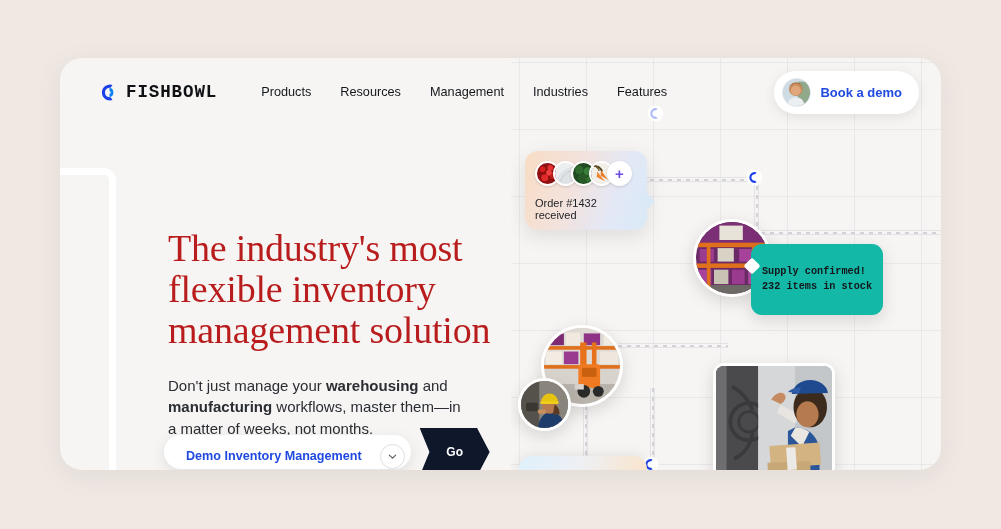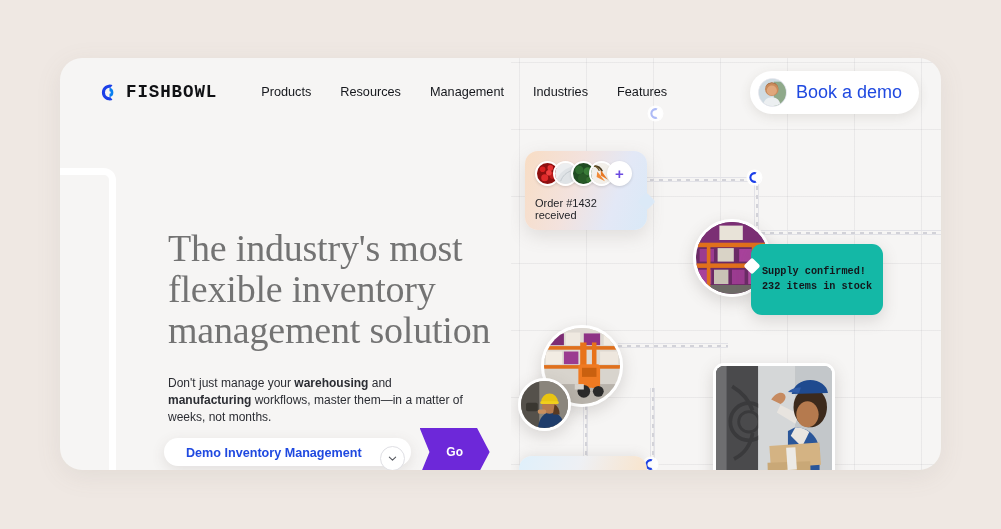--- a/index.html
+++ b/index.html
@@ -57,65 +57,65 @@
   }
   .demo-pill {
     margin-left: auto;
     display: flex; align-items: center; gap: 9px;
     background: #ffffff;
     border-radius: 999px;
     padding: 7px 17px 7px 8px;
     box-shadow: 0 3px 12px rgba(80,70,60,.12);
     cursor: pointer;
   }
-  .demo-pill-label { font-size: 18px; font-weight: 400; color: #1f49e0; }
+  .demo-pill-label { font-size: 13px; font-weight: 700; color: #1f49e0; }
   .avatar {
     width: 29px; height: 29px; border-radius: 50%;
     overflow: hidden; flex: 0 0 auto;
     border: 1.5px solid #e9e9ef;
     background: #cfd7df;
   }
 
   
   .copy { position: absolute; left: 108px; top: 170px; width: 360px; z-index: 20; }
   .headline {
     font-family: "Liberation Serif", serif;
-    font-size: 38px; line-height: 1.08; color: #737373;
+    font-size: 38px; line-height: 1.08; color: #b91c1c;
     font-weight: 400; letter-spacing: -.2px;
   }
   .subtitle {
     margin-top: 24px;
-    font-size: 12px; line-height: 1.42; color: #2b2d33;
+    font-size: 15px; line-height: 1.42; color: #2b2d33;
     max-width: 300px;
   }
   .subtitle b { font-weight: 700; }
 
   
   .cta-row {
     position: absolute; left: 104px; top: 370px;
     display: flex; align-items: center; gap: 9px; z-index: 20;
   }
   .cta-select {
-    display: flex; 
+    display: flex; align-items: center;
     background: #ffffff; border-radius: 999px;
-    height: 28px; padding: 8px 6px 0 22px; gap: 18px;
+    height: 34px; padding: 8px 6px 0 22px; gap: 18px;
     box-shadow: 0 4px 14px rgba(90,80,70,.13);
     cursor: pointer;
   }
   .cta-select-label { font-size: 12.6px; font-weight: 700; color: #1f49e0; }
   .chev {
     width: 25px; height: 25px; border-radius: 50%;
     border: 1px solid #dfdfe4;
     display: flex; align-items: center; justify-content: center;
     background: #fff;
   }
   .go-btn {
     position: relative;
     height: 48px; width: 70px;
-    background: #6d28d9;
+    background: #0f172a;
     display: flex; align-items: center; justify-content: center;
     color: #fff; font-size: 12px; font-weight: 700;
     cursor: pointer;
     clip-path: polygon(0 0, 82% 0, 100% 50%, 82% 100%, 0 100%, 14% 50%);
   }
 
   
   .visual {
     position: absolute; right: 0; top: 0;
     width: 430px; height: 412px;

